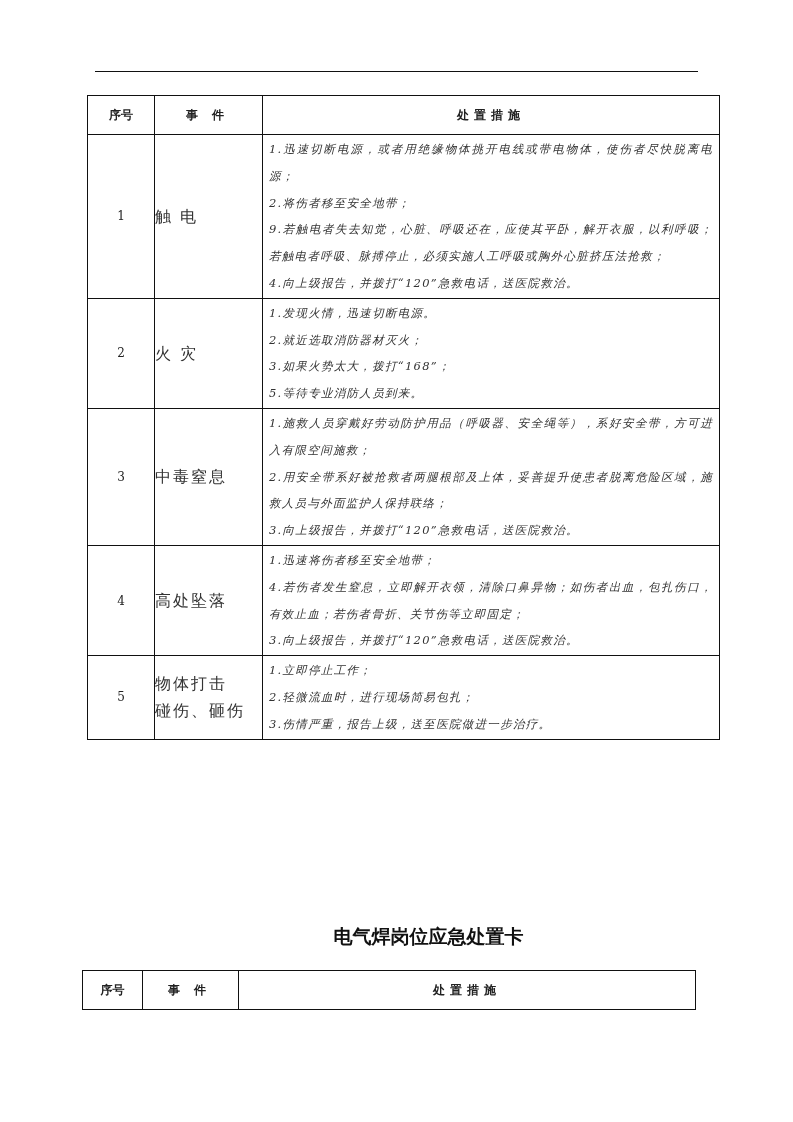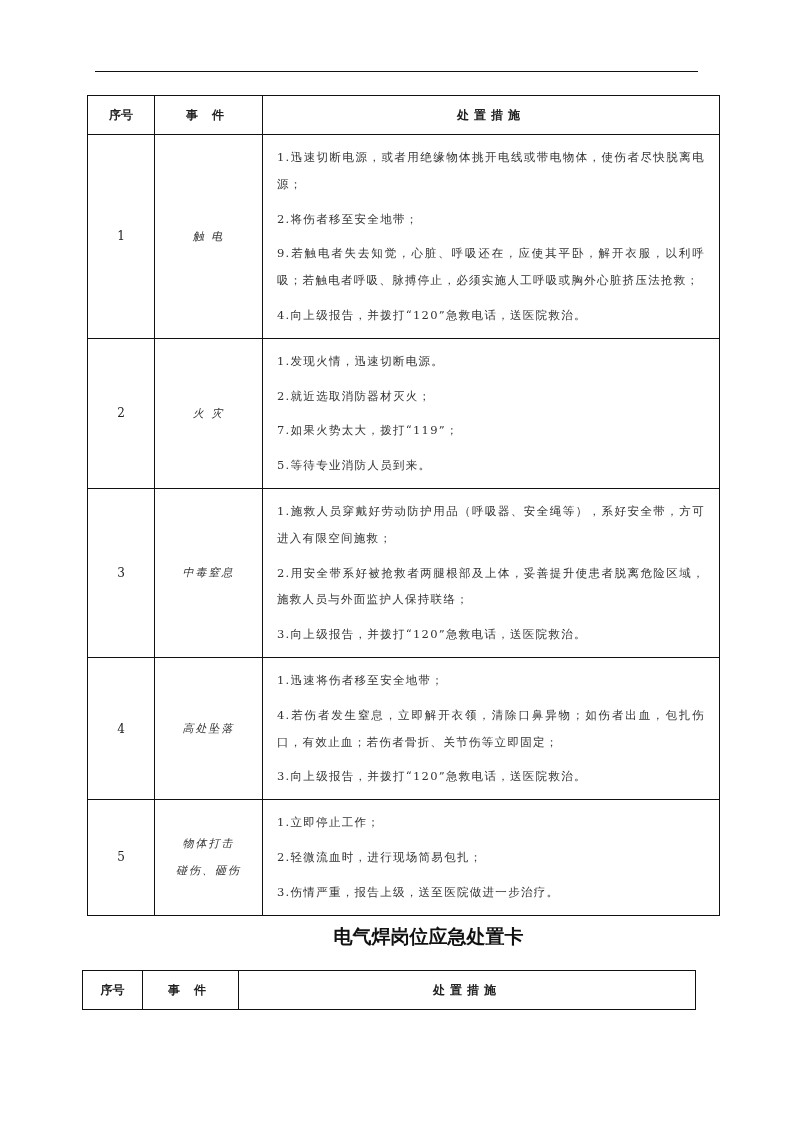--- a/index.html
+++ b/index.html
@@ -8,23 +8,23 @@
   .rule { position: absolute; left: 95px; top: 71px; width: 603px; height: 0; border-top: 1px solid #111; }
   table { border-collapse: collapse; position: absolute; table-layout: fixed; }
   td, th { border: 1px solid #111; padding: 0; }
   .t1 { left: 87px; top: 95px; width: 632px; }
   .t1 col.c1 { width: 67px; } .t1 col.c2 { width: 108px; } .t1 col.c3 { width: 457px; }
   .hdr th { height: 38px; font-size: 12px; font-weight: bold; text-align: center;
             font-family: Liberation Serif, serif; }
   .hdr th.event { letter-spacing: 14px; padding-left: 7px; }
   .hdr th.measure { letter-spacing: 5px; }
   td.num { text-align: center; vertical-align: middle; font-size: 12px; }
-  td.ev { text-align: center; vertical-align: middle; font-size: 11px; line-height: 27px; letter-spacing: 2px; color: #333; font-style: italic; }
+  td.ev { vertical-align: middle; font-size: 16px; line-height: 27px; letter-spacing: 2px; color: #333; }
   td.ms { padding: 1px 6px 1px 6px; font-size: 11.5px; line-height: 26.8px; letter-spacing: 1.3px; color: #333; text-align: justify; }
-  td.ms div { margin: 8px; }
+  td.ms div { margin: 0; font-style: italic; }
   .title { position: absolute; left: 0; width: 793px; top: 924px; text-align: center;
            font-family: "DejaVu Sans", "Liberation Sans", sans-serif; font-size: 19px; font-weight: bold; color: #111; margin-left: 32px; }
   .t2 { left: 82px; top: 970px; width: 613px; }
   .t2 col.c1 { width: 60px; } .t2 col.c2 { width: 96px; } .t2 col.c3 { width: 457px; }
   .t2 .hdr th { height: 38px; }
 </style>
 </head>
 <body>
 
 <div class="rule"></div>
@@ -56,21 +56,21 @@
       </td>
     </tr>
     <tr>
       <td class="num">2</td>
       <td class="ev">
           <div>火 灾</div>
         </td>
       <td class="ms">
         <div>1.发现火情，迅速切断电源。</div>
         <div>2.就近选取消防器材灭火；</div>
-        <div>7.如果火势太大，拨打“119”；</div>
+        <div>3.如果火势太大，拨打“168”；</div>
         <div>5.等待专业消防人员到来。</div>
       </td>
     </tr>
     <tr>
       <td class="num">3</td>
       <td class="ev">
           <div>中毒窒息</div>
         </td>
       <td class="ms">
         <div>1.施救人员穿戴好劳动防护用品（呼吸器、安全绳等），系好安全带，方可进入有限空间施救；</div>

